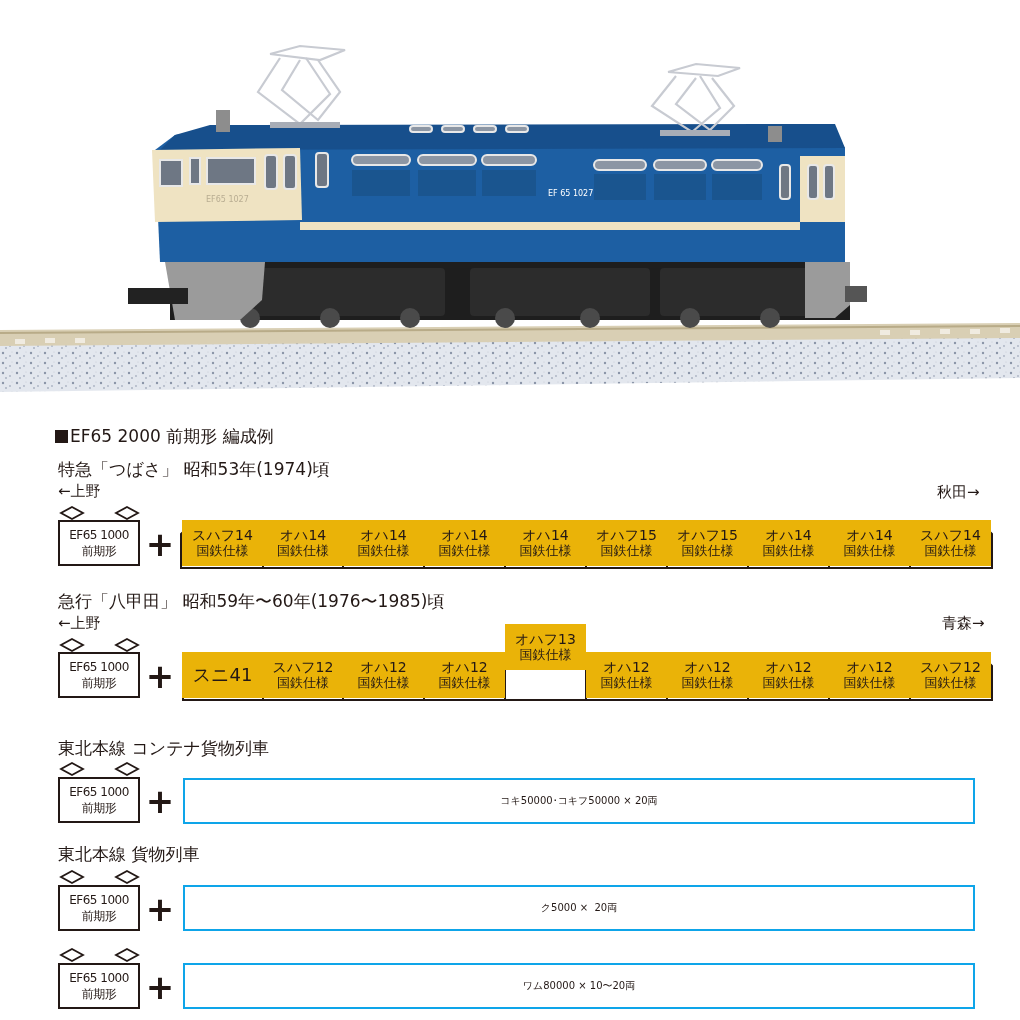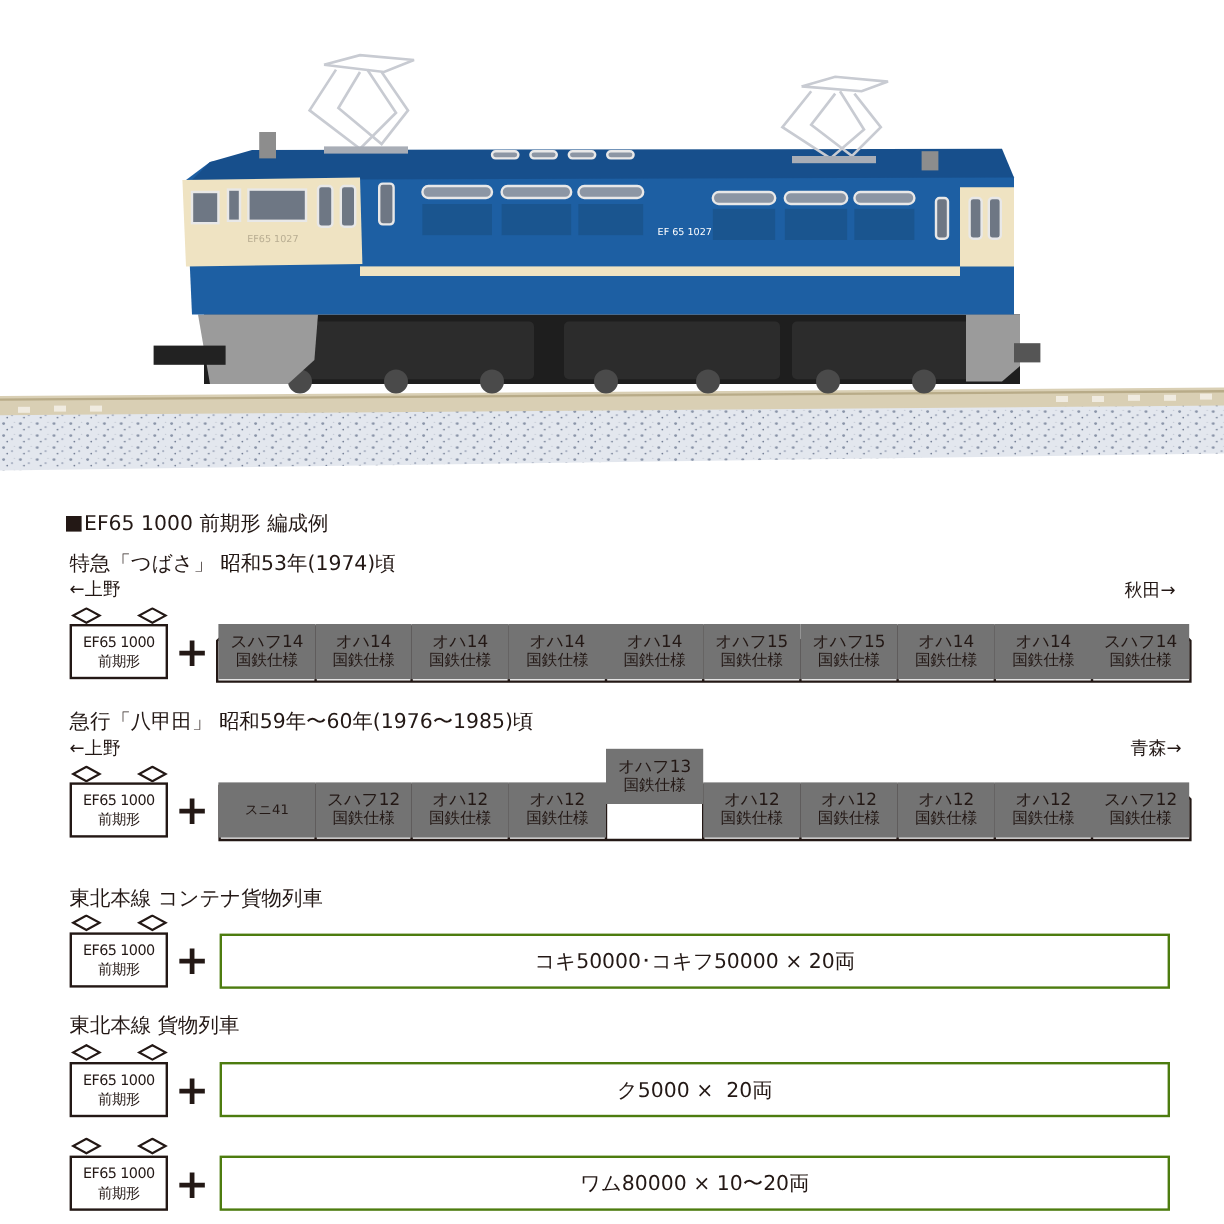--- a/index.html
+++ b/index.html
@@ -17,27 +17,27 @@
   .title { font-size: 17px; white-space: nowrap; }
   .dir { font-size: 15px; white-space: nowrap; }
 
   
   .loco { width: 82px; height: 46px; border: 2px solid #231815; box-sizing: border-box; background: #fff;
           display: flex; flex-direction: column; align-items: center; justify-content: center;
           font-size: 12px; line-height: 16px; letter-spacing: -0.5px; }
   .plus { font-size: 34px; font-weight: bold; line-height: 34px; width: 30px; text-align: center; }
 
   
-  .car { position: absolute; height: 46px; box-sizing: border-box; background: #737373;
+  .car { position: absolute; height: 46px; box-sizing: border-box; background: #eab308;
          display: flex; flex-direction: column; align-items: center; justify-content: center;
          font-size: 14px; line-height: 16px; white-space: nowrap; }
   .car .l2 { font-size: 13px; }
 
-  .freight { position: absolute; height: 46px; border: 2px solid #4d7c0f; box-sizing: border-box; background: #fff;
-             display: flex; align-items: center; justify-content: center; font-size: 17px; white-space: nowrap; }
+  .freight { position: absolute; height: 46px; border: 2px solid #0ea5e9; box-sizing: border-box; background: #fff;
+             display: flex; align-items: center; justify-content: center; font-size: 10px; white-space: nowrap; }
 </style>
 </head>
 <body>
 
 <div id="photo" class="abs">
   <svg viewBox="0 0 1020 400" xmlns="http://www.w3.org/2000/svg">
     <defs>
       <pattern id="ballast" width="14" height="10" patternUnits="userSpaceOnUse">
         <rect width="14" height="10" fill="#e3e7ee"></rect>
         <circle cx="3" cy="3" r="1.2" fill="#8a94a8"></circle>
@@ -140,21 +140,21 @@
       <polyline points="696,78 676,104 710,130 734,106 712,78"></polyline>
     </g>
     <g fill="#a8adb6">
       <rect x="270" y="122" width="70" height="6"></rect>
       <rect x="660" y="130" width="70" height="6"></rect>
     </g>
   </svg>
 </div>
 
 <div class="abs heading" style="left:55px; top:425px;">
-  <span class="sq"></span><span>EF65 1000 前期形 編成例</span>
+  <span class="sq"></span><span>EF65 2000 前期形 編成例</span>
 </div>
 
 <div class="abs title" style="left:58px; top:458px;">特急「つばさ」 昭和53年(1974)頃</div>
 <div class="abs dir" style="left:58px; top:482px;">←上野</div>
 <div class="abs dir" style="left:937px; top:483px;">秋田→</div>
 
 <svg class="abs" style="left:58px; top:506px;" width="84" height="16">
   <polygon points="14,1 25,7 14,13 3,7" fill="#fff" stroke="#231815" stroke-width="1.8"></polygon>
   <polygon points="69,1 80,7 69,13 58,7" fill="#fff" stroke="#231815" stroke-width="1.8"></polygon>
 </svg>
@@ -247,21 +247,21 @@
     <line x1="487" y1="2" x2="487" y2="48"></line>
       <line x1="568" y1="2" x2="568" y2="48"></line>
     <line x1="649" y1="2" x2="649" y2="48"></line>
       <line x1="730" y1="2" x2="730" y2="48"></line>
   </g>
   <polygon points="84,1 98,1 84,15" fill="#fff"></polygon>
   <polyline points="84,15 98,2" fill="none" stroke="#231815" stroke-width="2"></polyline>
   <polygon points="326,1 340,1 326,15" fill="#fff"></polygon>
   <polyline points="326,15 340,2" fill="none" stroke="#231815" stroke-width="2"></polyline>
 </svg>
-<div class="car" style="left:182px; top:652px; width:81px; font-size:11px;">
+<div class="car" style="left:182px; top:652px; width:81px; font-size:18px;">
     <span>スニ41</span>
   </div>
 <div class="car" style="left:263px; top:652px; width:80px;">
     <span>スハフ12</span>
     <span class="l2">国鉄仕様</span>
   </div>
 <div class="car" style="left:343px; top:652px; width:81px;">
     <span>オハ12</span>
     <span class="l2">国鉄仕様</span>
   </div>

